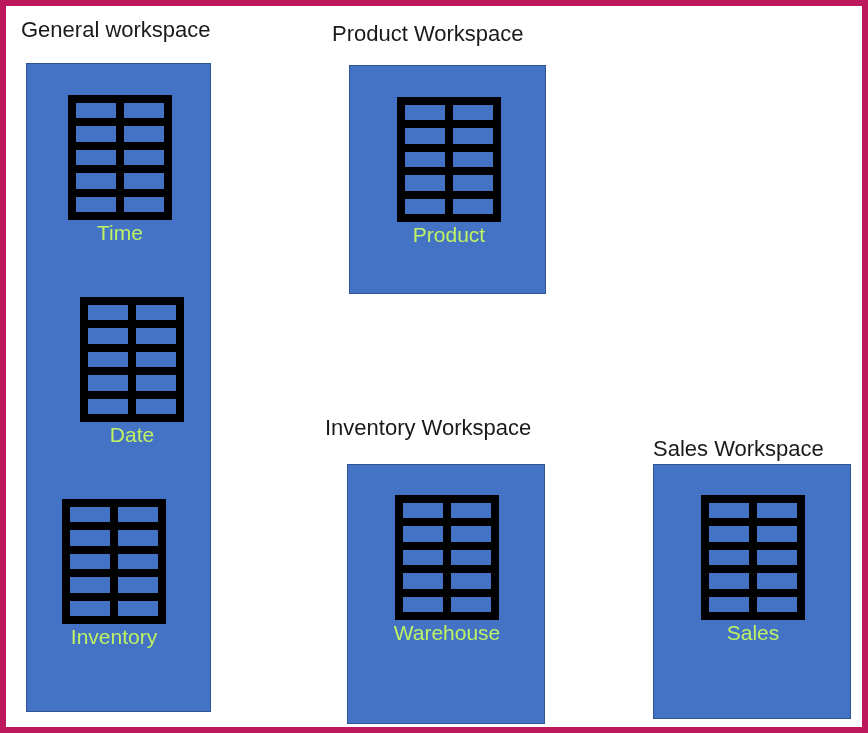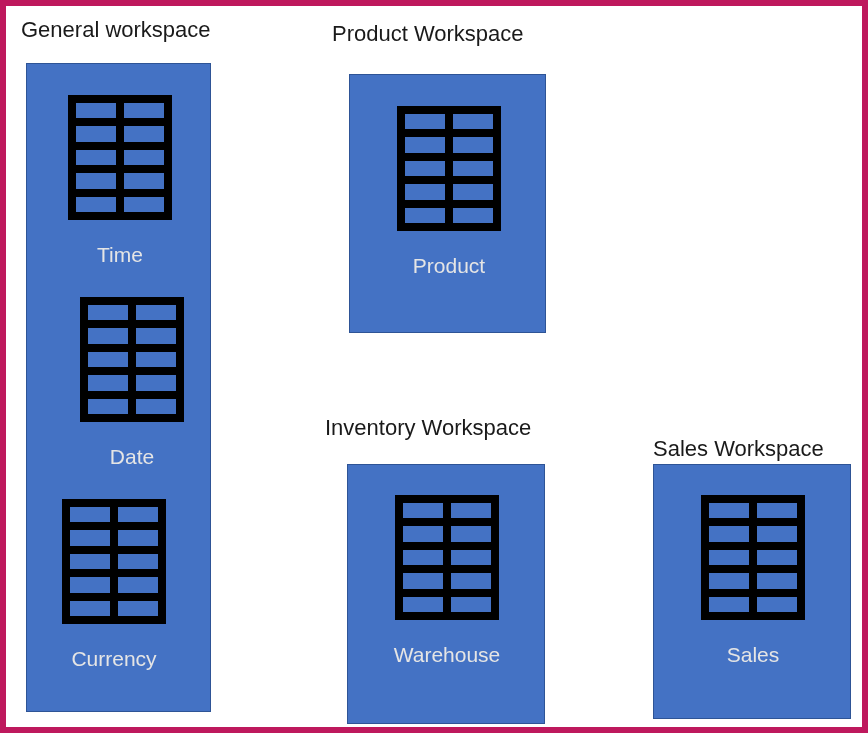--- a/index.html
+++ b/index.html
@@ -50,24 +50,24 @@
     padding: 8px;
     display: grid;
     grid-template-columns: 1fr 1fr;
     grid-template-rows: repeat(5, 1fr);
     gap: 8px 8px;
   }
   .table-icon .cell {
     background: #4472C4;
   }
   .entity-label {
-    margin-top: 22px;
+    margin-top: 0;
     font-size: 21px;
     line-height: 25px;
-    color: #e5e5e5;
+    color: #bef264;
     white-space: nowrap;
     text-align: center;
   }
 </style>
 </head>
 <body>
 
 <div id="canvas">
 
   <div class="ws-title" style="left:15px; top:11px;">General workspace</div>
@@ -112,27 +112,27 @@
           <div class="cell"></div>
         <div class="cell"></div>
           <div class="cell"></div>
         <div class="cell"></div>
           <div class="cell"></div>
         <div class="cell"></div>
           <div class="cell"></div>
         <div class="cell"></div>
           <div class="cell"></div>
       </div>
-      <div class="entity-label">Currency</div>
+      <div class="entity-label">Inventory</div>
     </div>
   </div>
 
   <div class="ws-title" style="left:326px; top:15px;">Product Workspace</div>
 
-  <div class="panel" style="left:343px; top:68px; width:197px; height:259px;">
+  <div class="panel" style="left:343px; top:59px; width:197px; height:229px;">
 
     <div class="table-entity" style="left:44px; top:31px;">
       <div class="table-icon">
         <div class="cell"></div>
           <div class="cell"></div>
         <div class="cell"></div>
           <div class="cell"></div>
         <div class="cell"></div>
           <div class="cell"></div>
         <div class="cell"></div>

